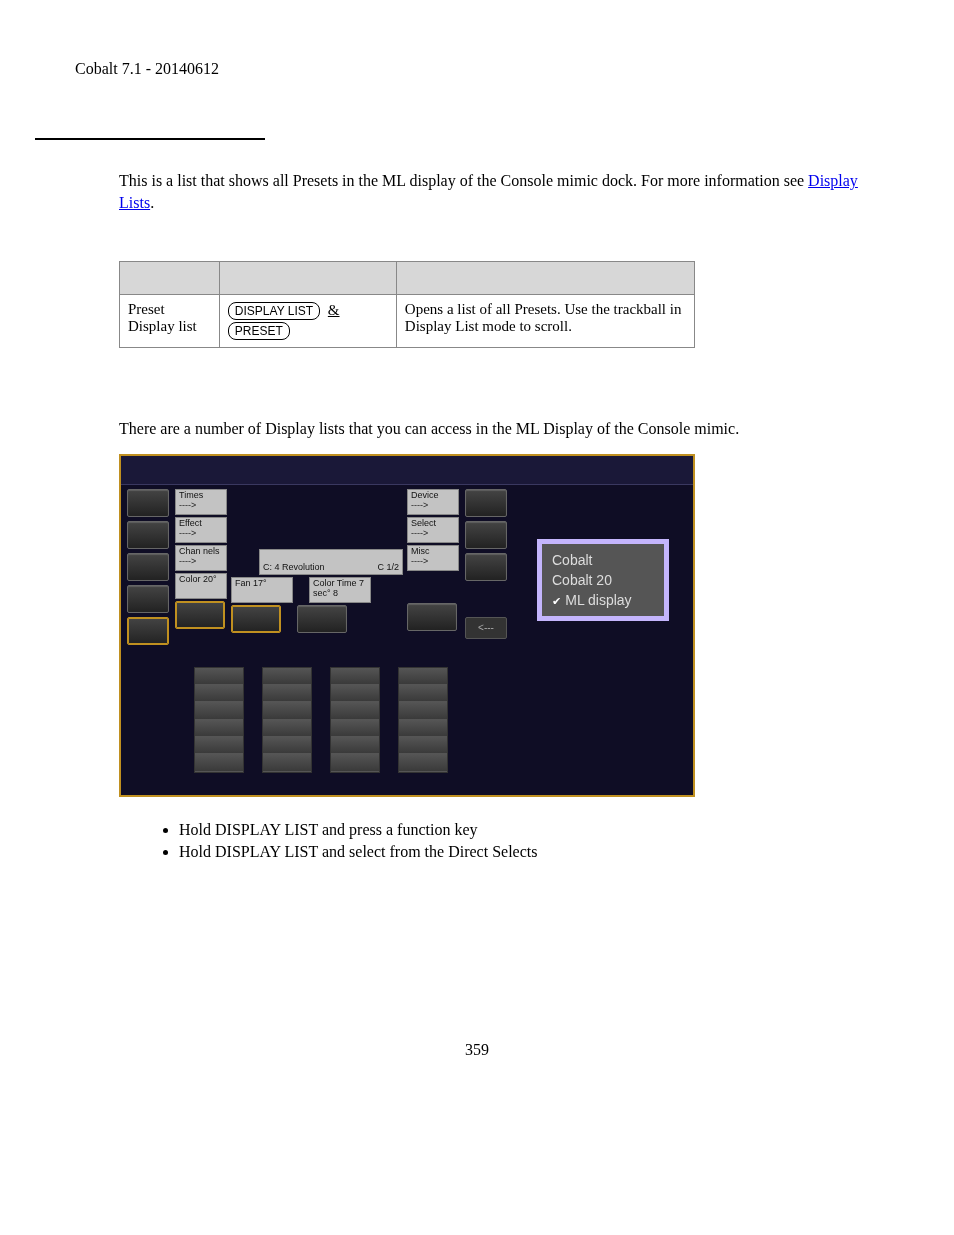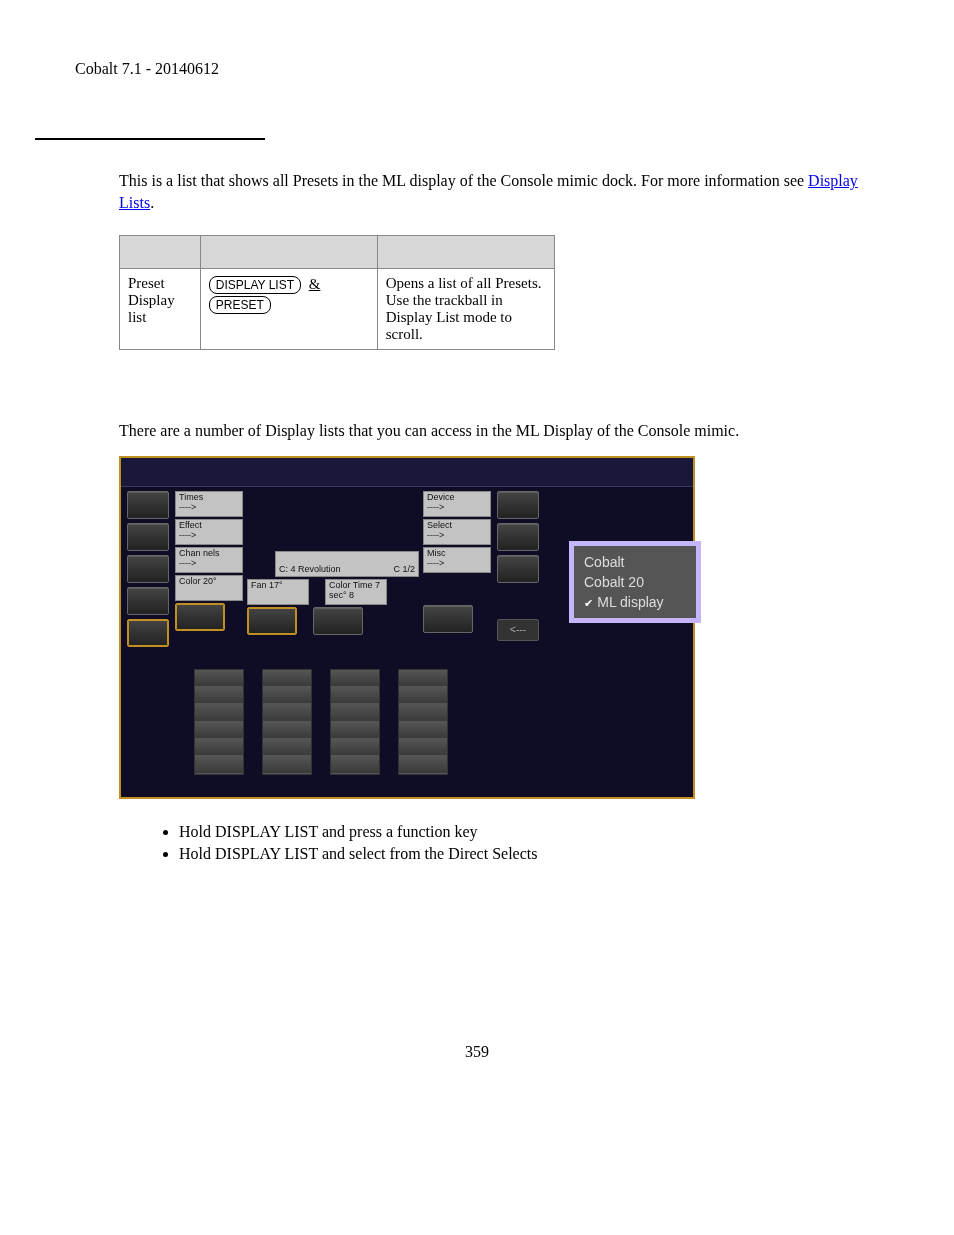--- a/index.html
+++ b/index.html
@@ -31,22 +31,22 @@
   p {
     margin: 0 0 10px 0;
     line-height: 1.35;
   }
   a.link {
     color: #0000EE;
     text-decoration: underline;
   }
   table.action-table {
     border-collapse: collapse;
-    width: 436px;
-    margin-top: 22px;
+    width: 576px;
+    margin-top: 48px;
     font-size: 15px;
   }
   table.action-table th, table.action-table td {
     border: 1px solid #888;
     padding: 6px 8px;
     vertical-align: top;
     text-align: left;
     font-weight: normal;
   }
   table.action-table thead td {
@@ -117,21 +117,21 @@
     height: 26px;
     box-sizing: border-box;
     overflow: hidden;
     border: 1px solid #888;
   }
   .cell .sub { color:#222; font-size:9px; }
   .wide-cell {
     width: 144px;
     margin-left: 28px;
   }
-  .nar-cell { width: 68px; }
+  .nar-cell { width: 52px; }
   .mid-cell { width: 62px; }
   .arrow-btn {
     width: 40px; height: 20px;
     background: #333; border:1px solid #555;
     color:#aaa; font-size:10px;
     display:flex; align-items:center; justify-content:center;
     border-radius:2px;
   }
   .menu-box {
     background:#555;

